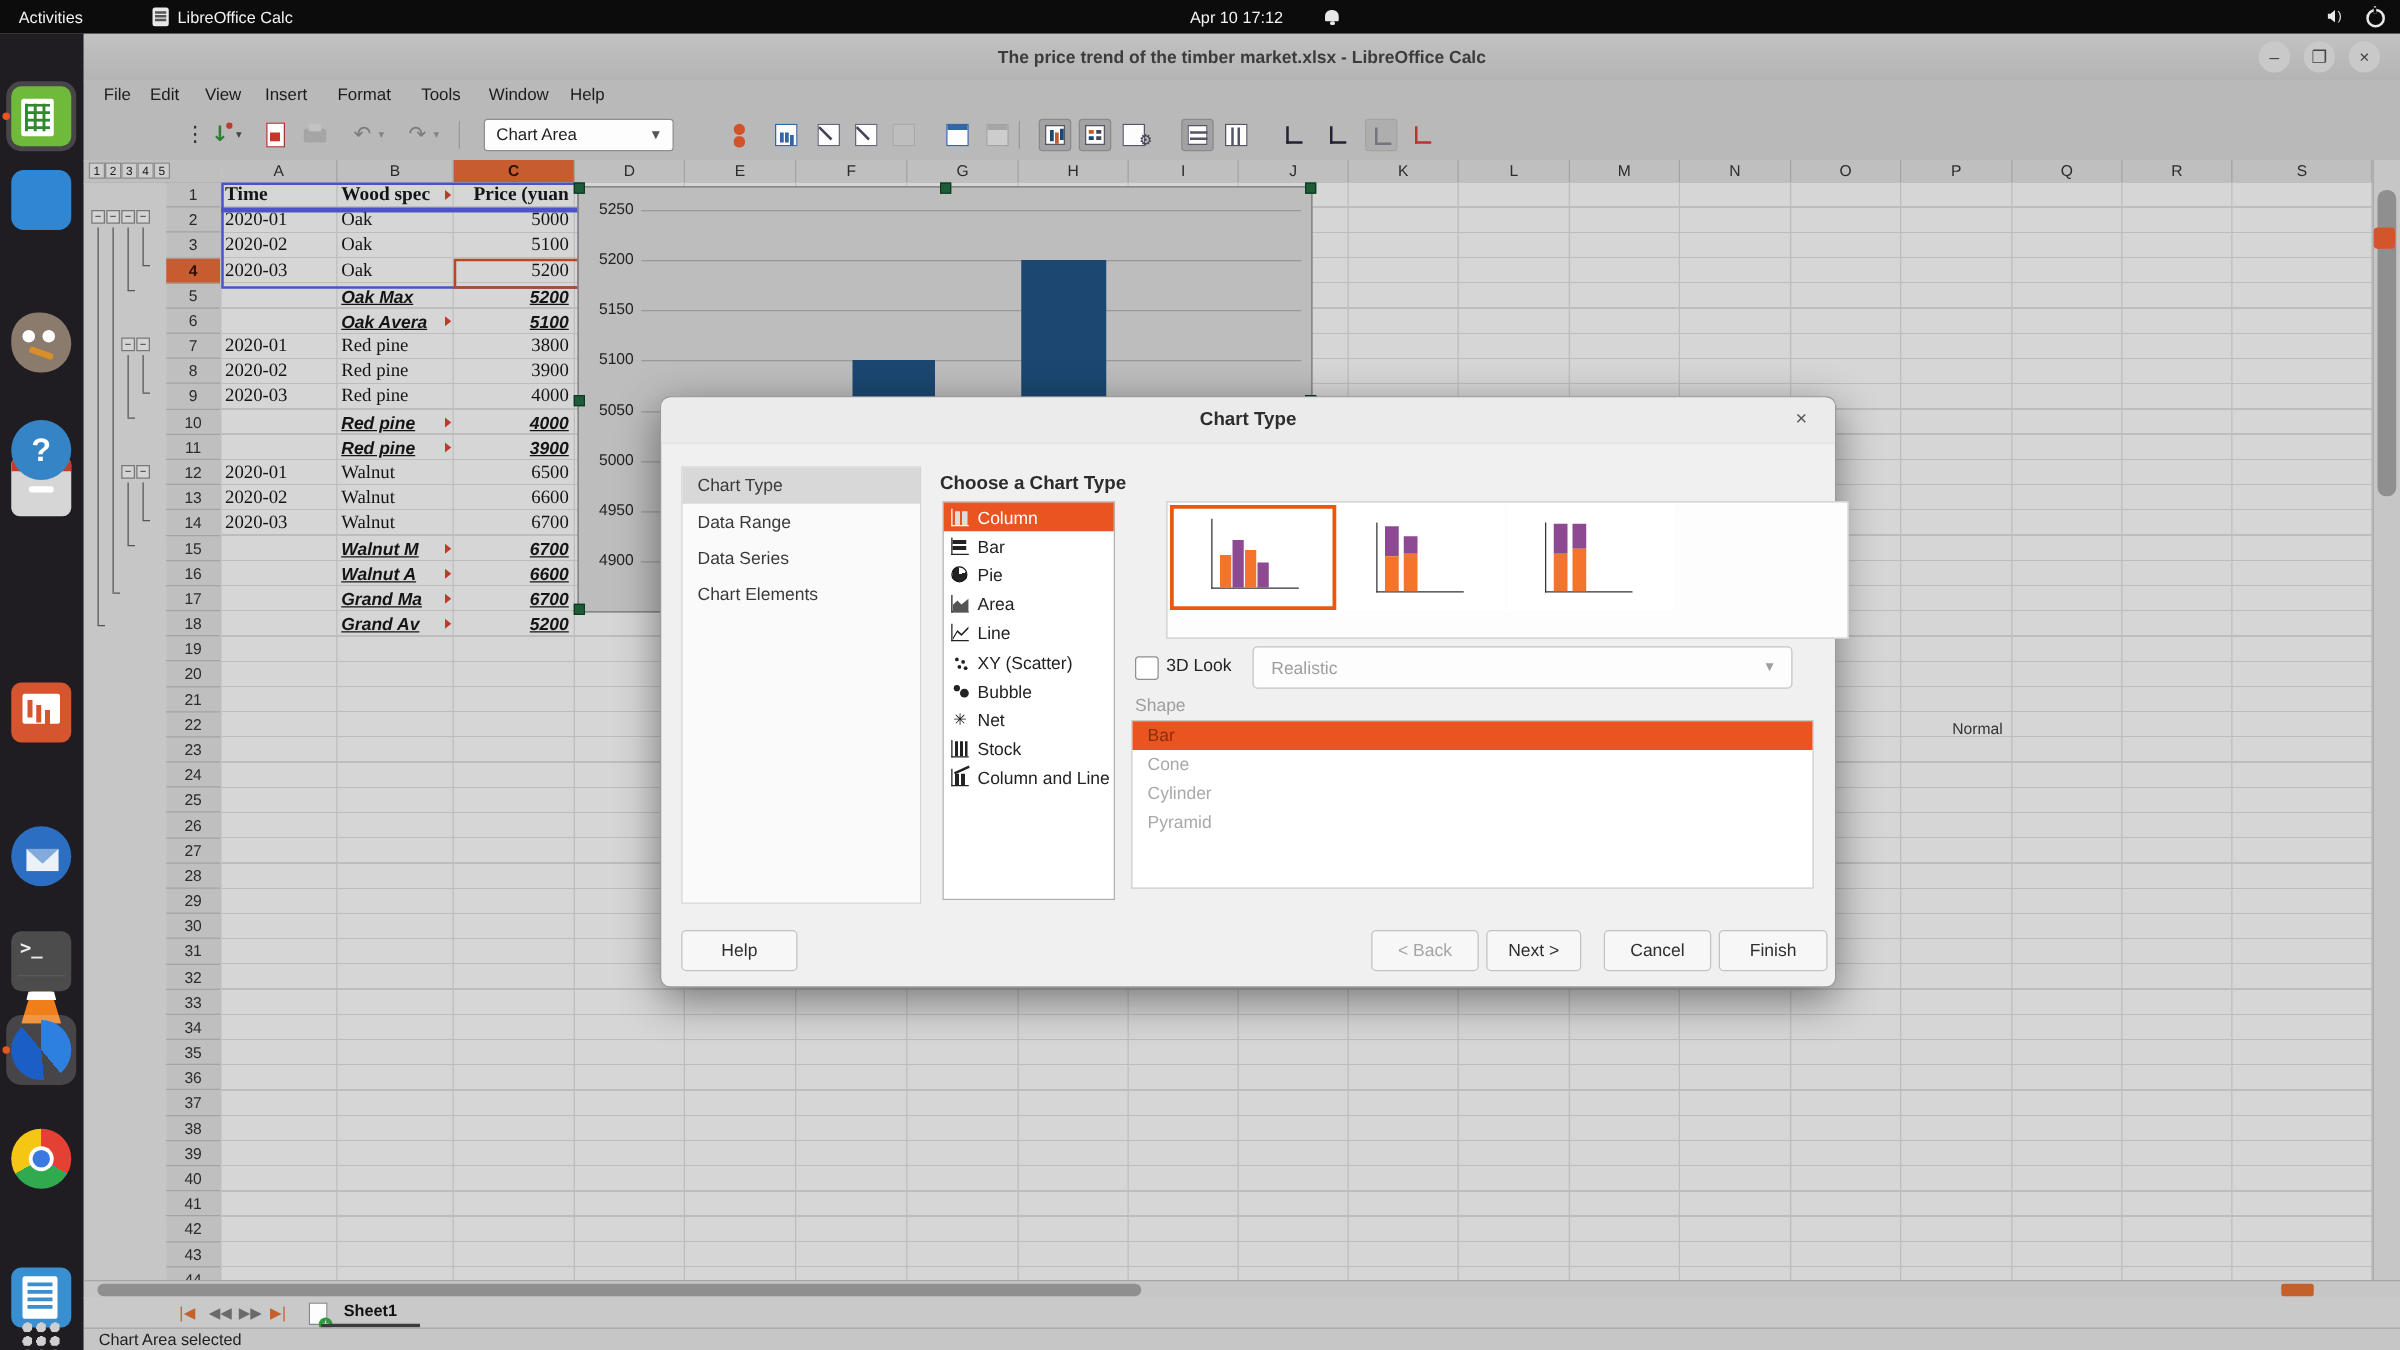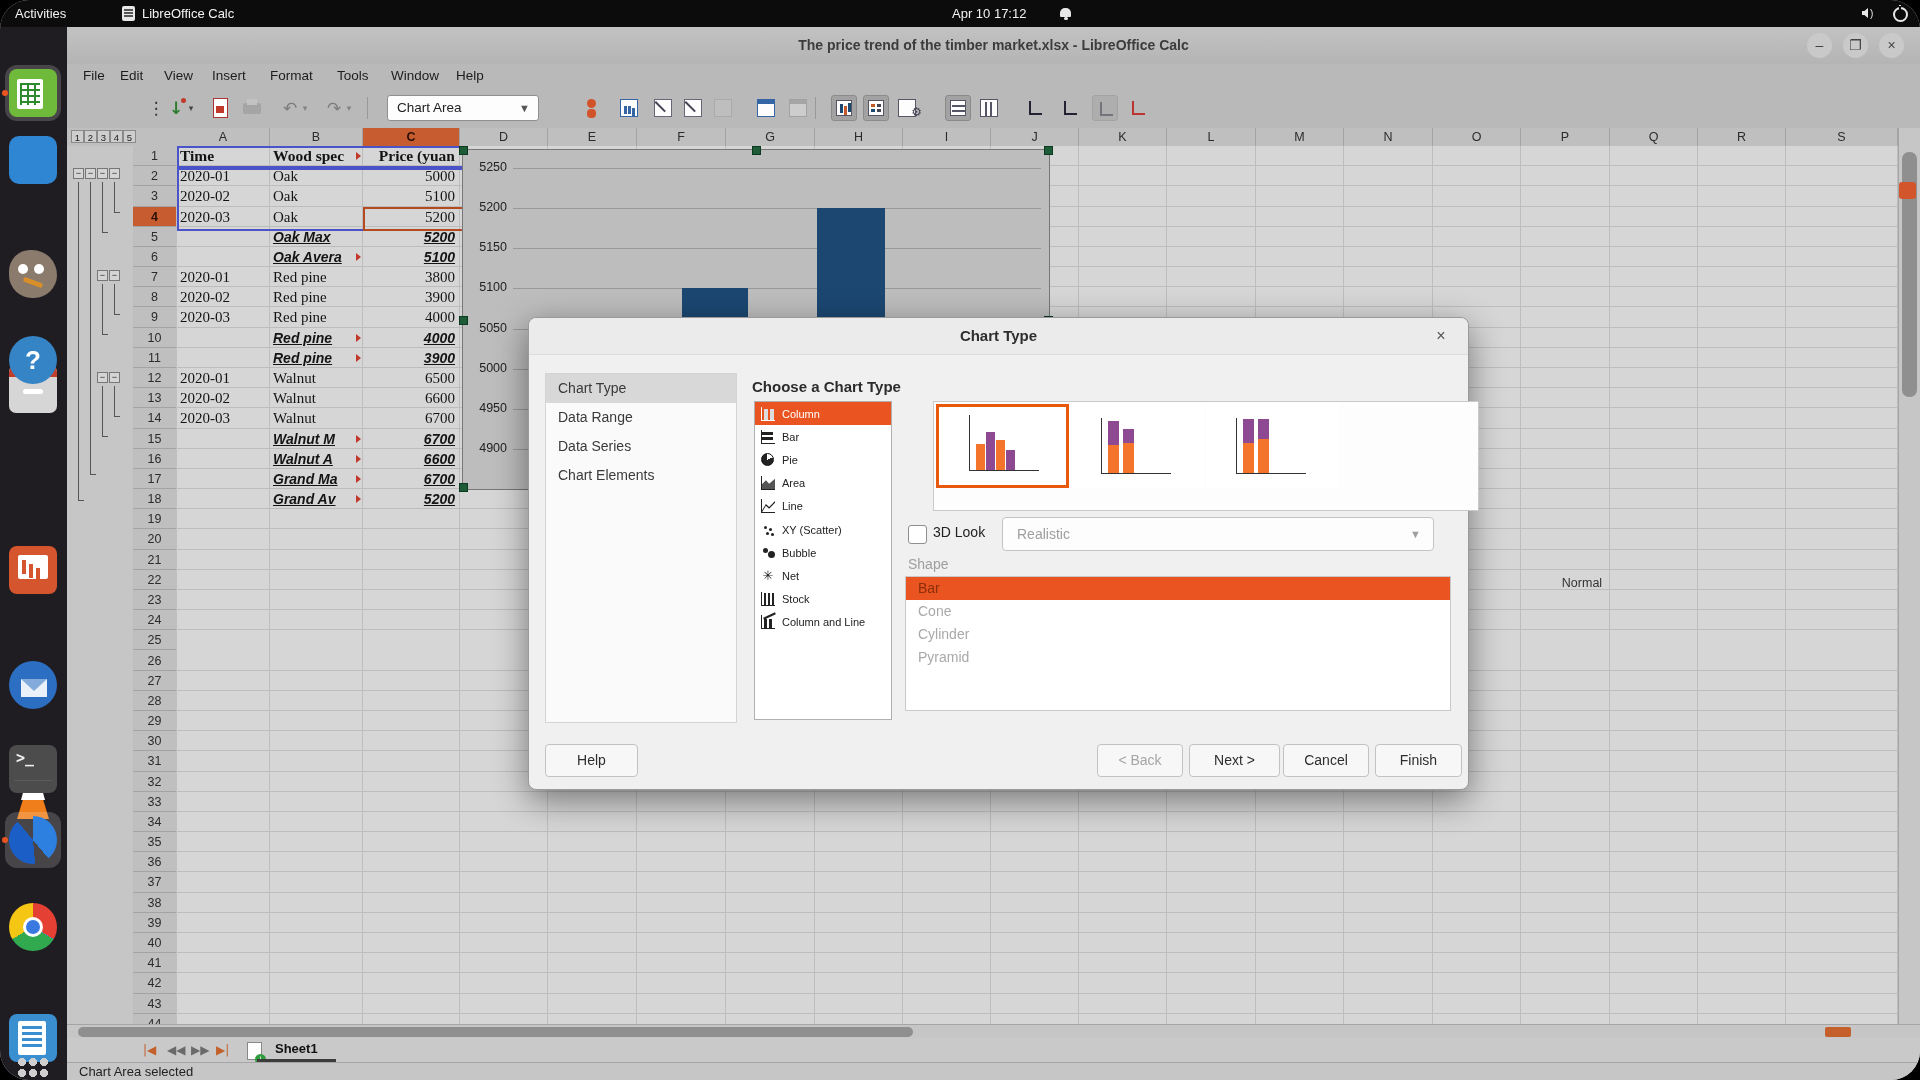--- a/index.html
+++ b/index.html
@@ -1,17 +1,17 @@
 <!DOCTYPE html>
 <html><head>
 <meta charset="utf-8">
 <style>
   html,body{margin:0;padding:0;background:#000;}
   #screen{position:relative;width:1920px;height:1080px;overflow:hidden;
-    font-family:"Liberation Sans",sans-serif;background:#d6d6d6;border-radius:29px;}
+    font-family:"Liberation Sans",sans-serif;background:#d6d6d6;}
   .abs{position:absolute;}
   
   #topbar{left:0;top:0;width:1920px;height:27px;background:#0c0c0c;color:#f2f2f2;font-size:13px;}
   #topbar .item{position:absolute;top:0;height:27px;line-height:27px;}
   #tb-appicon{width:13px;height:15px;background:#e8e8e8;border-radius:2px;top:6px;position:absolute;}
   #tb-appicon::after{content:"";position:absolute;left:2px;top:3px;width:9px;height:2px;background:#555;box-shadow:0 3px 0 #555,0 6px 0 #555;}
   .bell{position:absolute;top:8px;width:11px;height:9px;background:#e8e8e8;border-radius:5px 5px 1px 1px;}
   .bell::after{content:"";position:absolute;left:3.5px;bottom:-3px;width:4px;height:3px;background:#e8e8e8;border-radius:2px;}
   .spk{position:absolute;top:8px;width:6px;height:10px;background:#e8e8e8;clip-path:polygon(0 30%,40% 30%,100% 0,100% 100%,40% 70%,0 70%);}
   .spk-w{position:absolute;top:8px;color:#e8e8e8;font-size:10px;}
@@ -147,21 +147,21 @@
   #dlg-titlebar{position:absolute;left:0;top:0;width:100%;height:36px;background:#ebebeb;border-bottom:1px solid #dcdcdc;
      border-radius:8px 8px 0 0;}
   #dlg-title{width:100%;text-align:center;line-height:35px;font-weight:bold;font-size:15px;color:#2e2e2e;}
   #dlg-close{position:absolute;right:14px;top:5px;width:26px;height:26px;border-radius:50%;text-align:center;
      line-height:25px;font-size:16px;color:#555;}
   #dlg-nav{position:absolute;left:16px;top:55px;width:190px;height:348px;background:#fafafa;border:1px solid #d4d4d4;}
   .nav-item{height:29px;line-height:29px;padding-left:12px;font-size:14px;color:#3a3a3a;}
   .nav-item.sel{background:#d8d8d8;}
   #dlg-heading{position:absolute;left:223px;top:60px;font-weight:bold;font-size:15px;color:#2c2c2c;}
   #type-list{position:absolute;left:225px;top:83px;width:136px;height:317px;background:#fff;border:1px solid #b0b0b0;}
-  .type-item{height:23.2px;display:flex;align-items:center;padding-left:5px;font-size:11px;color:#222;white-space:nowrap;}
+  .type-item{height:23.2px;display:flex;align-items:center;padding-left:5px;font-size:14px;color:#222;white-space:nowrap;}
   .type-item.sel{background:#e95420;color:#fff;}
   .ticon{width:16px;height:14px;position:relative;flex:0 0 16px;margin-right:6px;}
   .ax::after{content:"";position:absolute;left:1px;top:0;width:1px;height:14px;background:#222;}
   .ax::before{content:"";position:absolute;left:1px;bottom:0;width:14px;height:1px;background:#222;}
   .sel .ax::after,.sel .ax::before{background:#fff;}
   .tg{position:absolute;}
   .t-column .tg{left:4px;bottom:1px;width:10px;height:11px;
      background:linear-gradient(to right,#222 0 4px,transparent 4px 6px,#222 6px 10px);}
   .t-bar .tg{left:2px;top:2px;width:11px;height:9px;
      background:linear-gradient(#222 0 3px,transparent 3px 5px,#222 5px 8px,transparent 8px);}
@@ -656,18 +656,18 @@
     <div id="shape-label">Shape</div>
     <div id="shape-list">
         <div class="shape-item sel">Bar</div>
         <div class="shape-item">Cone</div>
         <div class="shape-item">Cylinder</div>
         <div class="shape-item">Pyramid</div>
       </div>
 
     <div class="dbtn" style="left:16px;width:93px">Help</div>
     <div class="dbtn dis" style="left:568px;width:86px">&lt; Back</div>
-    <div class="dbtn" style="left:660px;width:91px">Next &gt;</div>
+    <div class="dbtn" style="left:660px;width:76px">Next &gt;</div>
     <div class="dbtn" style="left:754px;width:86px">Cancel</div>
     <div class="dbtn" style="left:846px;width:87px">Finish</div>
   </div>
 
 </div>
 
 </body></html>

